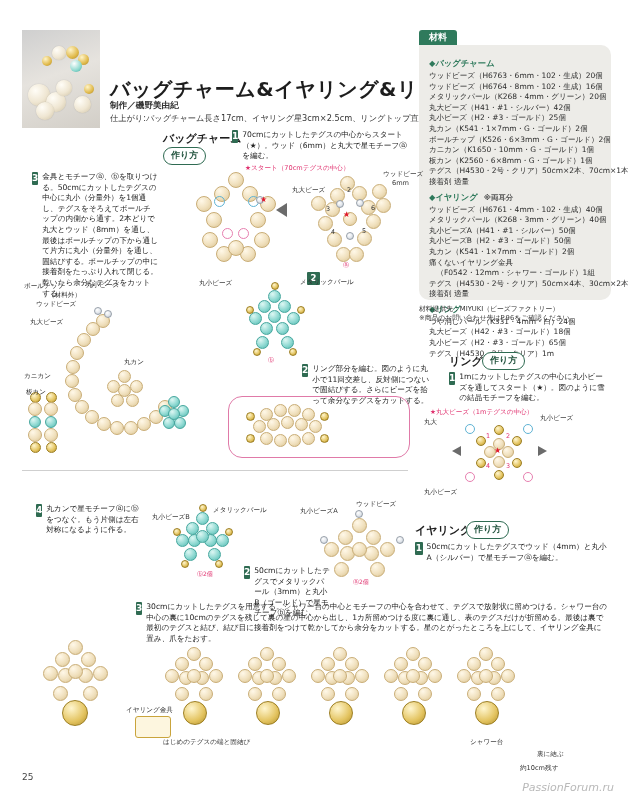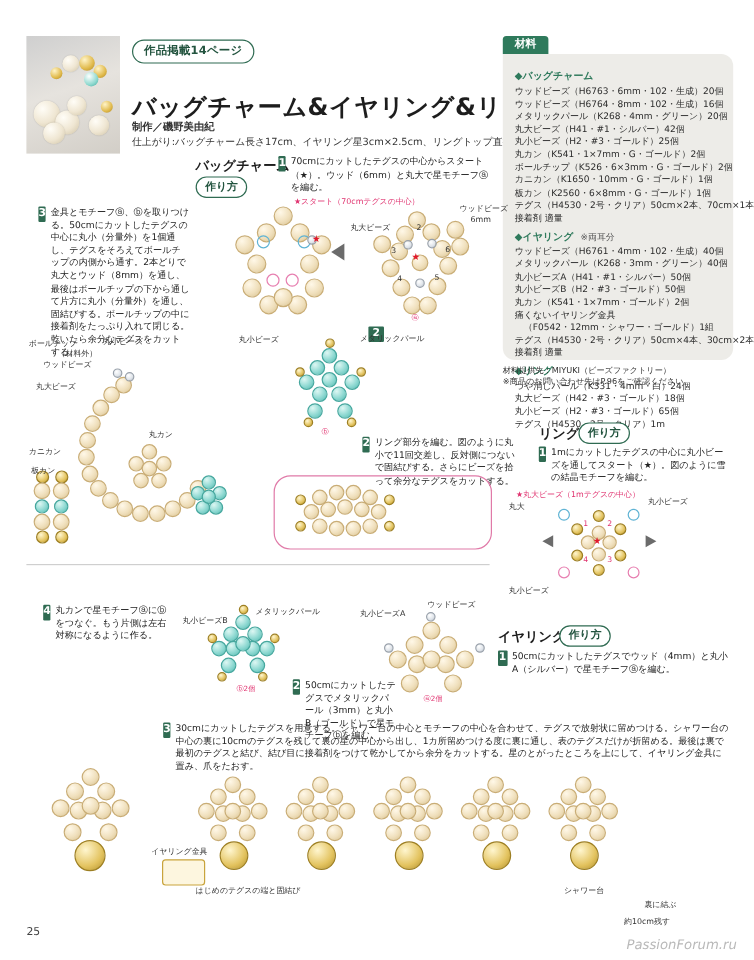--- a/index.html
+++ b/index.html
@@ -42,21 +42,21 @@
     position:absolute;left:419px;top:30px;width:38px;height:15px;
     background:#2f7a5c;border-radius:3px 3px 0 0;
     color:#fff;font-size:9px;font-weight:bold;text-align:center;line-height:15px;
   }
   .mat-box{
     position:absolute;left:419px;top:45px;width:192px;height:255px;
     background:#edece8;border-radius:0 10px 10px 10px;
     padding:9px 9px 0 10px;box-sizing:border-box;
   }
   .mat-h{font-size:8.3px;font-weight:bold;color:#2f7a5c;margin:4px 0 2px;}
-  .mat-h .note{font-weight:normal;font-size:7.4px;color:#555;margin-left:6px;}
+  .mat-h .note{font-weight:bold;font-size:7.4px;color:#555;margin-left:6px;}
   .mat-li{font-size:7.5px;line-height:10.6px;color:#2b2b2b;white-space:nowrap;}
   .mat-foot{position:absolute;left:419px;top:305px;width:200px;font-size:6.8px;line-height:9.4px;color:#333;}
 
   
   .stepnum{
     display:inline-block;width:13px;height:13px;background:#2f6b52;color:#fff;
     font-size:9px;font-weight:bold;text-align:center;line-height:13px;border-radius:1px;
     vertical-align:top;
   }
   .steptxt{font-size:7.6px;line-height:10.6px;color:#222;}
@@ -104,21 +104,20 @@
     <div class="pearl" style="left:34px;top:50px;width:16px;height:16px"></div>
     <div class="gold" style="left:44px;top:16px;width:13px;height:13px"></div>
     <div class="gold" style="left:56px;top:24px;width:11px;height:11px"></div>
     <div class="gem" style="left:48px;top:30px;width:12px;height:12px"></div>
     <div class="pearl" style="left:30px;top:16px;width:14px;height:14px"></div>
     <div class="gold" style="left:20px;top:26px;width:10px;height:10px"></div>
     <div class="pearl" style="left:52px;top:66px;width:17px;height:17px"></div>
     <div class="gold" style="left:62px;top:54px;width:10px;height:10px"></div>
   </div>
 
-  <div class="kv-badge">作品掲載14ページ</div>
   <div class="title2">バッグチャーム&amp;イヤリング&amp;リング</div>
   <div class="credit">制作／磯野美由紀</div>
   <div class="finish">仕上がり:バッグチャーム長さ17cm、イヤリング星3cm×2.5cm、リングトップ直径3cm、14号</div>
 
   <div class="mat-tab">材料</div>
   <div class="mat-box">
 
     <div class="mat-h">
       <span>◆バッグチャーム</span>
     </div>

